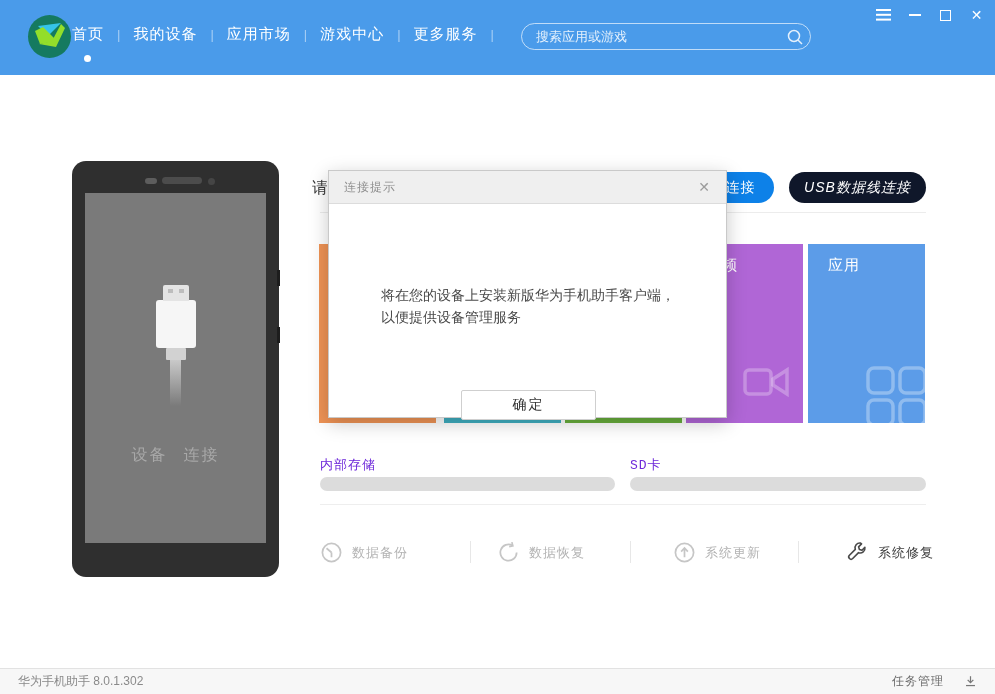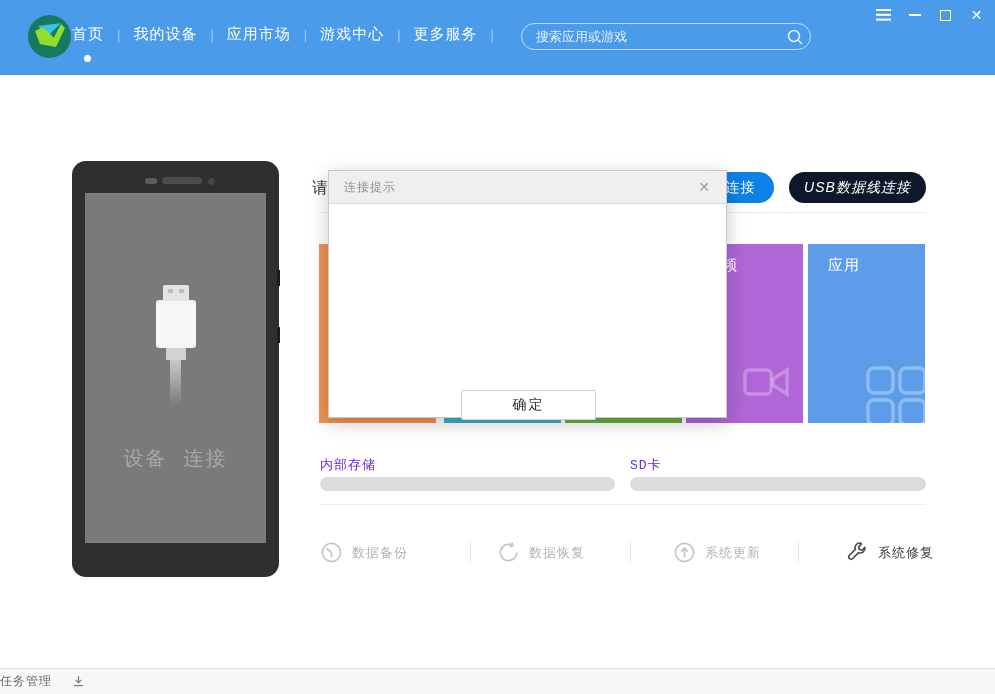--- a/index.html
+++ b/index.html
@@ -31,21 +31,21 @@
   .phone .cam-dot{position:absolute;left:136px;top:17px;width:7px;height:7px;border-radius:50%;background:#454545;}
   .phone .notch{position:absolute;right:-1px;width:3px;height:16px;background:#1d1d1d;}
   .phone .screen{position:absolute;left:13px;top:32px;width:181px;height:350px;background:#7a7a7a;overflow:hidden;}
   .usb{position:absolute;left:0;top:92px;width:181px;display:flex;flex-direction:column;align-items:center;}
   .usb .metal{width:26px;height:16px;background:#e4e4e4;border-radius:2px 2px 0 0;position:relative;}
   .usb .metal i{position:absolute;top:4px;width:5px;height:4px;background:#bdbdbd;}
   .usb .metal i.l{left:5px}.usb .metal i.r{right:5px}
   .usb .body{width:40px;height:48px;background:#f6f6f6;border-radius:3px;margin-top:-1px;}
   .usb .relief{width:20px;height:12px;background:#d2d2d2;border-radius:1px;}
   .usb .cable{width:11px;height:46px;background:linear-gradient(#c9c9c9,rgba(122,122,122,0));}
-  .phone-status{position:absolute;left:0;top:252px;width:181px;text-align:center;color:#a8a8a8;font-size:20px;letter-spacing:2px;}
+  .phone-status{position:absolute;left:0;top:252px;width:181px;text-align:center;color:#a8a8a8;font-size:16px;letter-spacing:2px;}
   .phone-status .gap{display:inline-block;width:16px;}
 
   
   .partial-heading{position:absolute;left:312px;top:178px;width:15px;height:20px;overflow:hidden;color:#3b3b3b;font-size:16px;}
   .pill-btn{position:absolute;top:172px;height:31px;border:none;border-radius:16px;color:#ffffff;font-size:14px;cursor:pointer;letter-spacing:1px;}
   .pill-wireless{left:677px;width:97px;}
   .pill-usb{left:789px;width:137px;}
   .divider{position:absolute;left:320px;width:606px;height:1px;background:#ececec;}
   .div-top{top:212px;}
   .div-mid{top:504px;background:#eeeeee;}
@@ -223,25 +223,30 @@
         <span class="a-label">系统修复</span>
       </div>
     </div>
 
   <div class="dialog">
     <div class="dialog-titlebar">
       <span class="dialog-title">连接提示</span>
       <span class="dialog-close">✕</span>
     </div>
     <div class="dialog-body">
+      <div class="dialog-msg">
+        <p>将在您的设备上安装新版华为手机助手客户端，</p>
+        <p>以便提供设备管理服务</p>
+      </div>
       <button class="dialog-ok">确定</button>
     </div>
   </div>
 
   <div class="footer">
+    <span class="footer-version">华为手机助手 8.0.1.302</span>
     <span class="task-manager">
       <span class="tm-label">任务管理</span>
       <svg width="13" height="13" viewBox="0 0 16 16">
         <path d="M8 1.5 V9" stroke="#777" stroke-width="1.5" fill="none"></path>
         <path d="M4.5 6 L8 9.5 L11.5 6" stroke="#777" stroke-width="1.5" fill="none"></path>
         <path d="M2.5 13 H13.5" stroke="#777" stroke-width="1.5" fill="none"></path>
       </svg>
     </span>
   </div>
 

